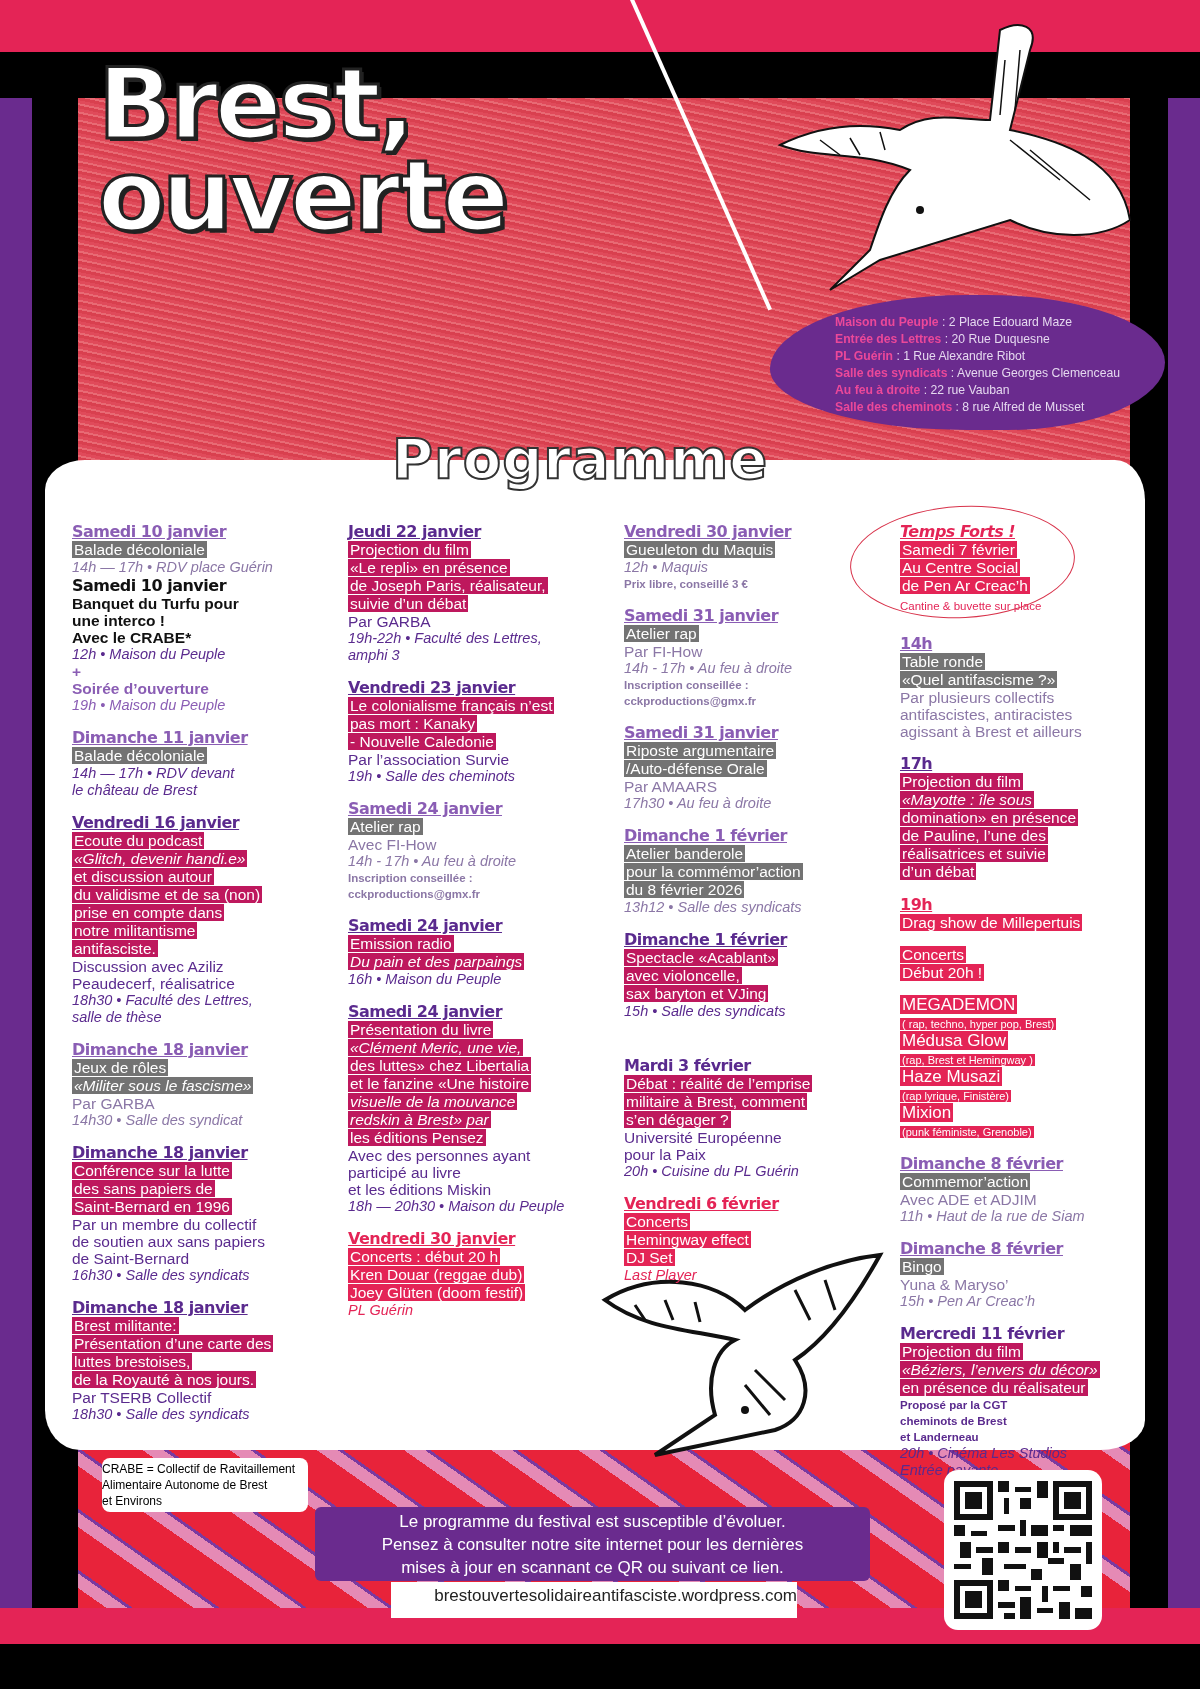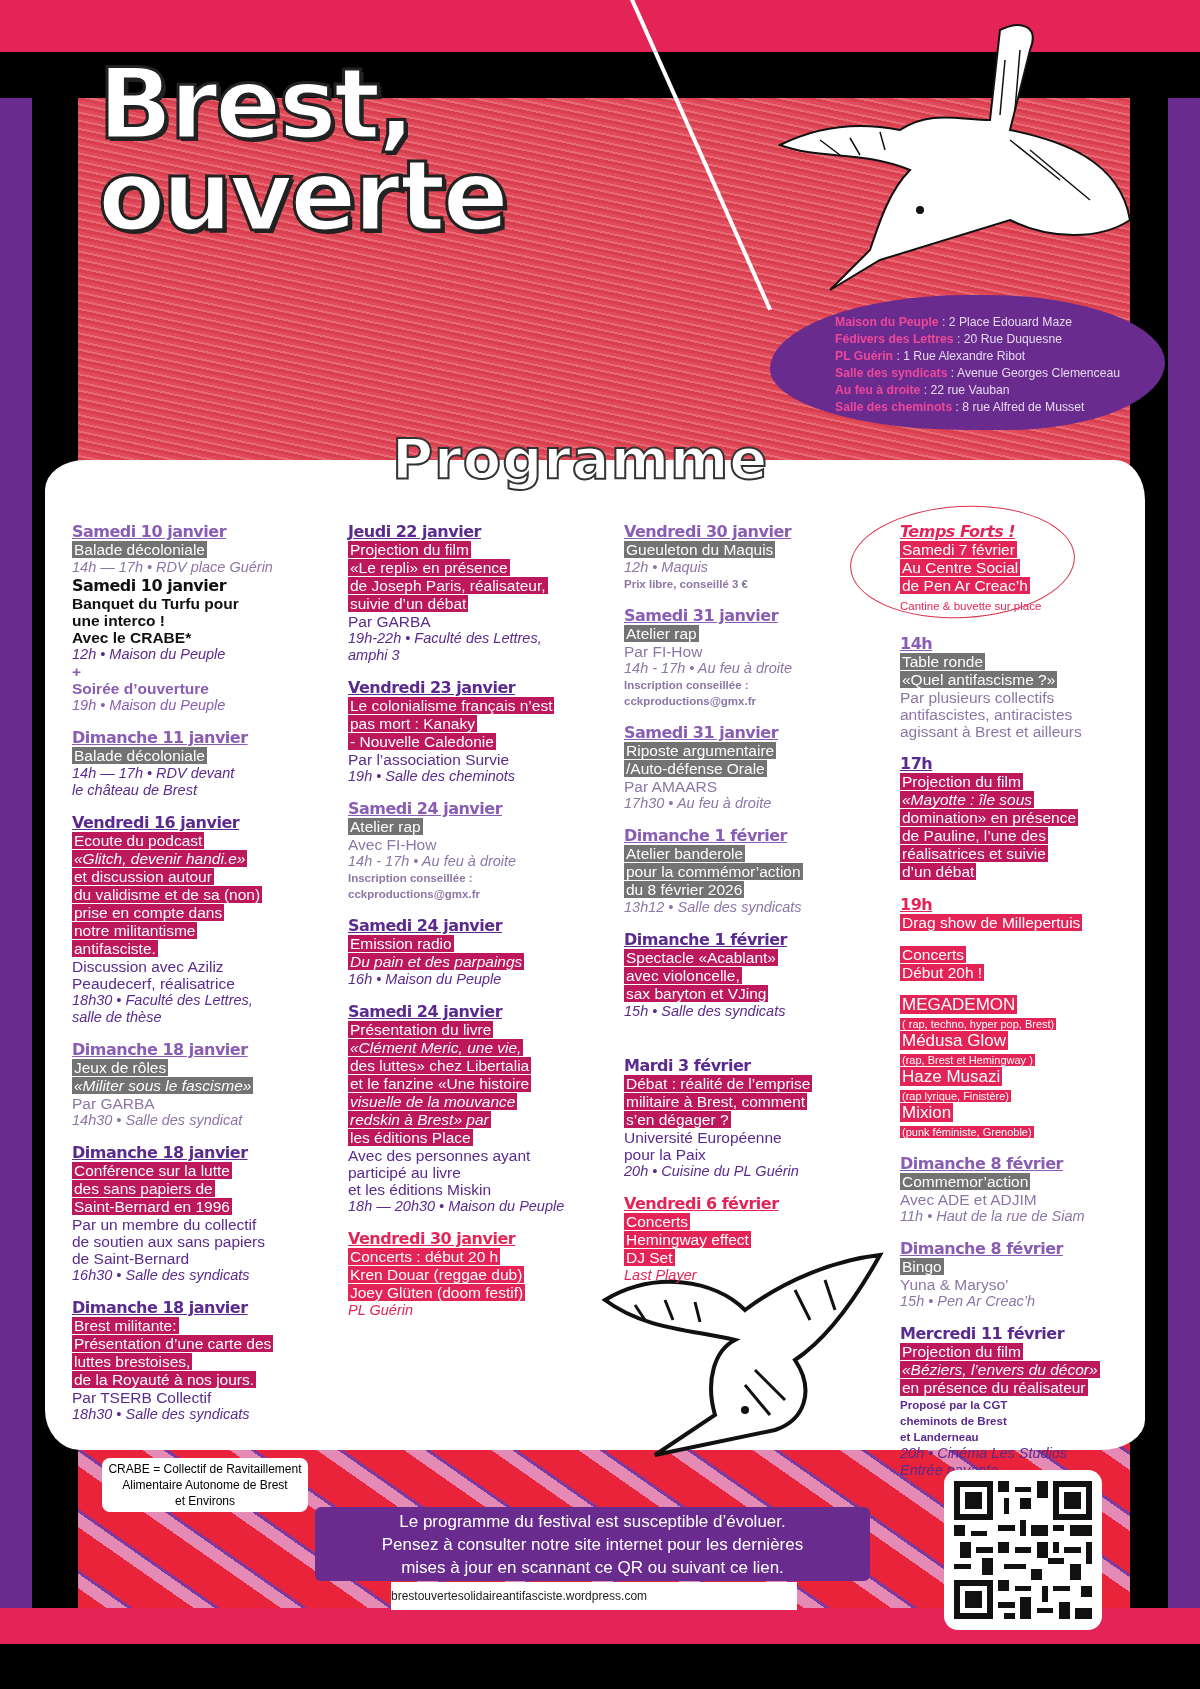--- a/index.html
+++ b/index.html
@@ -31,23 +31,23 @@
 .line{display:block}
 .sub{font-size:15.5px;line-height:17px;display:block}
 .info{font-style:italic;font-size:14.5px;line-height:17px;display:block}
 .small{font-size:11.5px;font-weight:bold;line-height:16px;display:block}
 .p1{color:#8a5db4}.bg1{background:#737373}
 .p2{color:#5a2a8e}.bg2{background:#be185d}
 .rd{color:#e42456}.bgr{background:#e42456}
 .blk{color:#111}
 .grey{color:#8b77a6}
 .tf-circle{position:absolute;left:850px;top:506px;width:225px;height:112px;border:1.5px solid #d8334b;border-radius:50%;z-index:5;transform:rotate(-3deg)}
-.crabe{position:absolute;left:102px;top:1458px;width:206px;height:54px;background:#fff;border-radius:8px;font-size:12px;text-align:center;line-height:16px;z-index:6;padding-top:3px}
+.crabe{position:absolute;left:102px;top:1458px;width:206px;height:54px;background:#fff;border-radius:8px;font-size:12px;line-height:16px;z-index:6;padding-top:3px}
 .notice{position:absolute;left:315px;top:1507px;width:555px;height:74px;background:#6a2b8e;border-radius:6px;color:#fff;text-align:center;font-size:17px;line-height:23px;padding-top:3px;z-index:6}
-.link{position:absolute;left:391px;top:1582px;width:406px;height:28px;background:#fff;text-align:left;font-size:12px;line-height:28px;z-index:7;color:#222}
+.link{position:absolute;left:391px;top:1582px;width:406px;height:36px;background:#fff;text-align:right;font-size:17px;line-height:28px;z-index:7;color:#222}
 .qr{position:absolute;left:944px;top:1470px;width:158px;height:160px;background:#fff;border-radius:14px;z-index:6;padding:10px}
 </style>
 </head>
 <body>
 
 <div class="band-top"></div>
 <div class="band-black"></div>
 <div class="side-l"></div>
 <div class="side-r"></div>
 <div class="poster"></div>
@@ -63,21 +63,21 @@
 
 <svg class="bird-top" viewBox="0 0 380 290">
   <path d="M240 10 C260 0 280 5 270 30 L250 110 C300 120 360 140 370 200 C340 220 290 220 250 200 L120 240 L70 270 L110 230 C120 200 130 170 150 150 C100 130 60 140 20 125 C50 110 90 100 140 110 C170 90 200 100 230 100 Z" fill="#fff" stroke="#111" stroke-width="2"></path>
   <path d="M60 120 L80 135 M90 118 L100 135 M120 112 L125 130 M250 120 L300 160 M270 130 L330 180 M260 30 L255 90 M245 40 L240 95" stroke="#111" stroke-width="1.5"></path>
   <circle cx="160" cy="190" r="4" fill="#111"></circle>
 </svg>
 
 <div class="addr-bubble"></div>
 <div class="addr-list">
   <div><b>Maison du Peuple</b> : <span>2 Place  Edouard Maze</span></div>
-  <div><b>Fédivers des Lettres</b> : <span>20 Rue Duquesne</span></div>
+  <div><b>Entrée des Lettres</b> : <span>20 Rue Duquesne</span></div>
   <div><b>PL Guérin</b> : <span>1 Rue Alexandre Ribot</span></div>
   <div><b>Salle des syndicats</b> : <span>Avenue Georges Clemenceau</span></div>
   <div><b>Au feu à droite</b> : <span>22 rue Vauban</span></div>
   <div><b>Salle des cheminots</b> : <span>8 rue Alfred de Musset</span></div>
 </div>
 
 <div class="paper"></div>
 <div class="prog-title">Programme</div>
 
 <div class="col" style="left:72px;top:522px">
@@ -178,21 +178,21 @@
     <span class="info p2">16h • Maison du Peuple</span>
   </div>
   <div class="ev">
     <span class="date p2">Samedi 24 janvier</span>
     <span class="line"><span class="hl bg2">Présentation du livre</span></span>
     <span class="line"><span class="hl bg2" style="font-style:italic">«Clément Meric, une vie,</span></span>
     <span class="line"><span class="hl bg2">des luttes» chez Libertalia</span></span>
     <span class="line"><span class="hl bg2">et le fanzine  «Une histoire</span></span>
     <span class="line"><span class="hl bg2" style="font-style:italic">visuelle de la mouvance</span></span>
     <span class="line"><span class="hl bg2" style="font-style:italic">redskin à Brest» par</span></span>
-    <span class="line"><span class="hl bg2">les éditions Place</span></span>
+    <span class="line"><span class="hl bg2">les éditions Pensez</span></span>
     <span class="sub p2">Avec des personnes ayant</span>
     <span class="sub p2">participé au livre</span>
     <span class="sub p2">et les éditions Miskin</span>
     <span class="info p2">18h — 20h30 • Maison du Peuple</span>
   </div>
   <div class="ev">
     <span class="date rd">Vendredi 30 janvier</span>
     <span class="line"><span class="hl bgr">Concerts : début 20 h</span></span>
     <span class="line"><span class="hl bgr">Kren Douar (reggae dub)</span></span>
     <span class="line"><span class="hl bgr">Joey Glüten (doom festif)</span></span>

